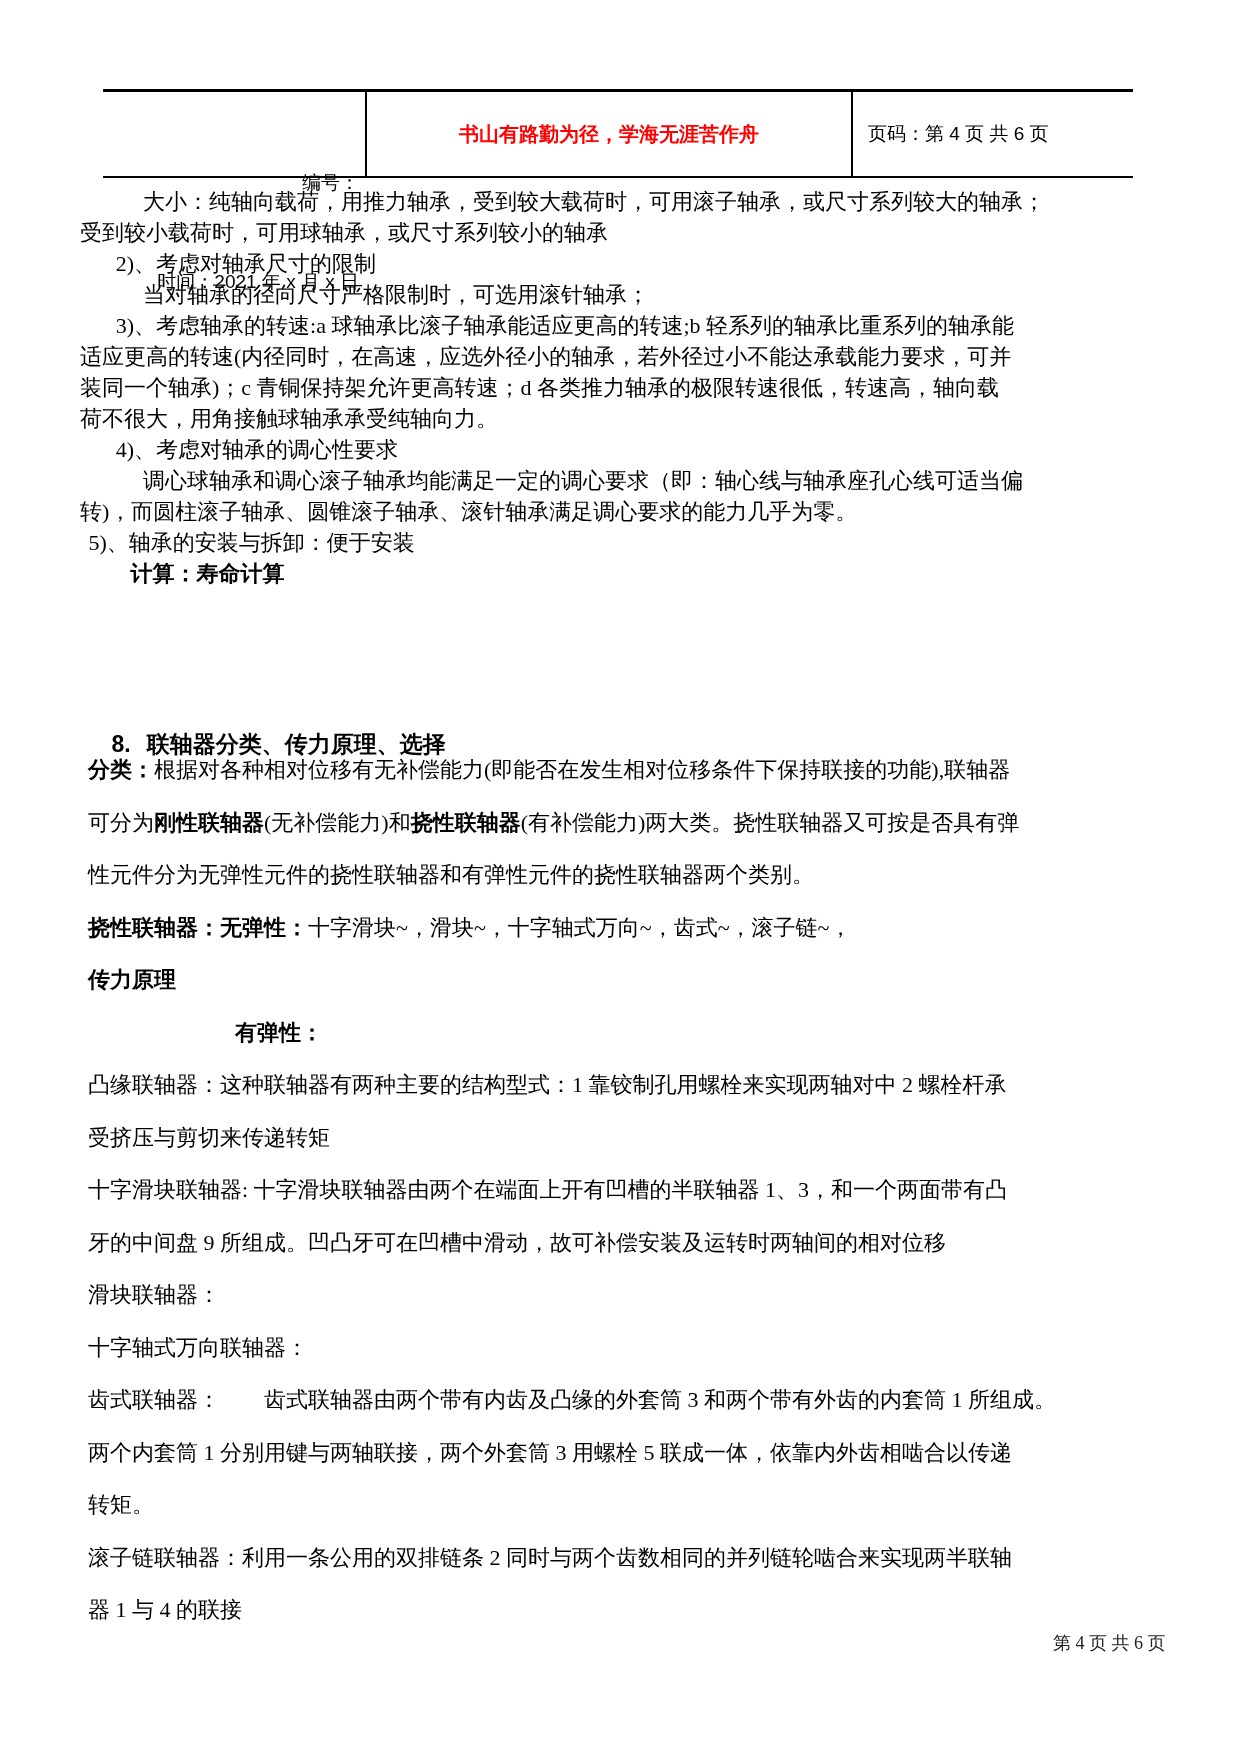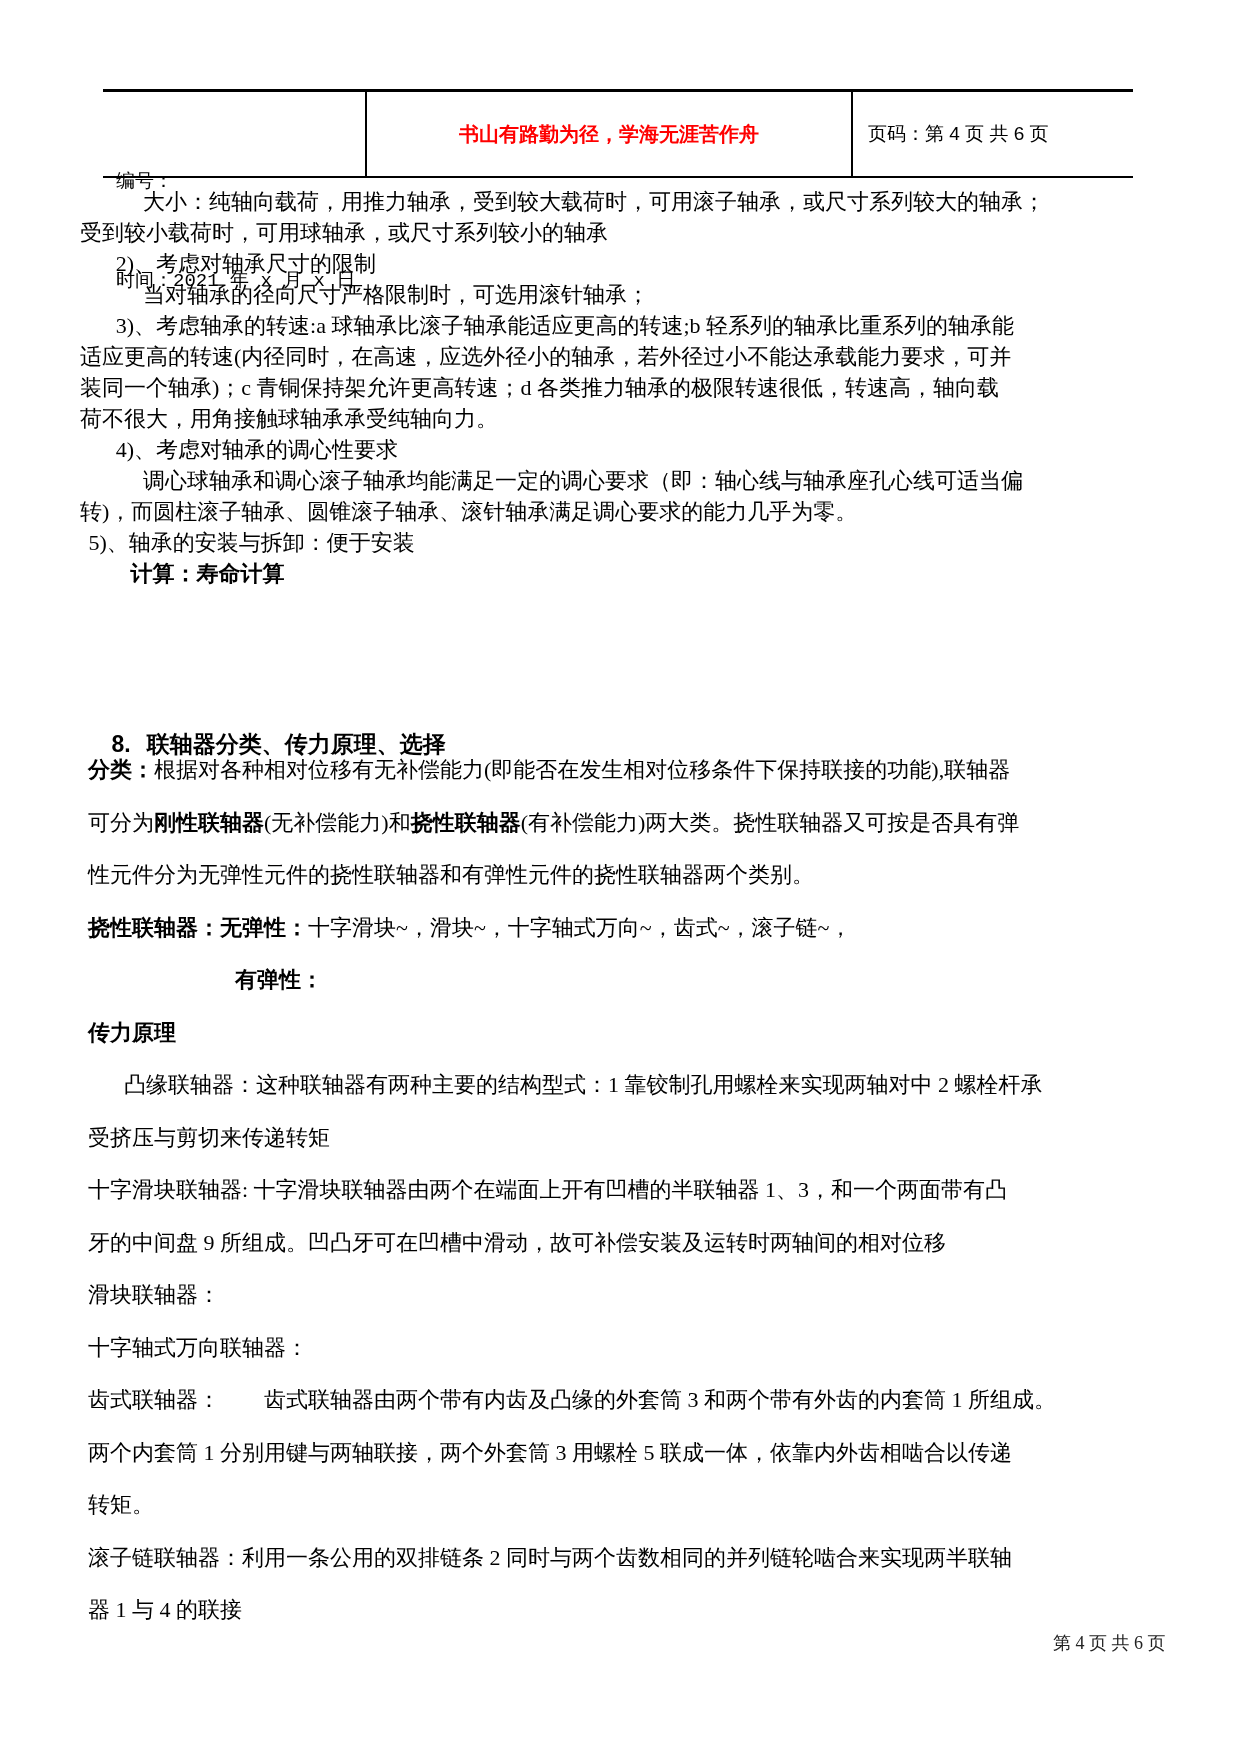--- a/index.html
+++ b/index.html
@@ -12,22 +12,22 @@
 
   
   .header-table{
     position:absolute;left:103px;top:89px;width:1030px;height:89px;
     border-top:3px solid #000;border-bottom:2px solid #000;
     display:flex;box-sizing:border-box;
   }
   .cell{box-sizing:border-box;}
   .cell-id{
     width:262px;padding:8px 6px 14px 13px;
-    font-family:Liberation Mono, monospace;
-    font-size:19px;line-height:33px;white-space:pre;
+    font-family:Liberation Sans, sans-serif;
+    font-size:19px;line-height:33px;white-space:pre;text-align:right;
   }
   .cell-motto{
     width:488px;border-left:2px solid #000;border-right:2px solid #000;
     display:flex;align-items:center;justify-content:center;
     font-weight:bold;font-size:20px;white-space:pre;
     font-family:"Liberation Serif","DejaVu Serif",serif;
   }
   .cell-page{
     flex:1;display:flex;align-items:center;padding-left:15px;
     font-family:"Liberation Sans","DejaVu Sans",sans-serif;
@@ -98,23 +98,23 @@
 
   <div class="section-heading">
     <span class="h-num">8.</span><span class="h-title">联轴器分类、传力原理、选择</span>
   </div>
 
   <div class="coupling-block">
       <div class="tline" style="padding-left: 0px;"><span class="bold">分类：</span><span>根据对各种相对位移有无补偿能力(即能否在发生相对位移条件下保持联接的功能),联轴器</span></div>
       <div class="tline" style="padding-left: 0px;"><span>可分为</span><span class="bold">刚性联轴器</span><span>(无补偿能力)和</span><span class="bold">挠性联轴器</span><span>(有补偿能力)两大类。挠性联轴器又可按是否具有弹</span></div>
       <div class="tline" style="padding-left: 0px;"><span>性元件分为无弹性元件的挠性联轴器和有弹性元件的挠性联轴器两个类别。</span></div>
       <div class="tline" style="padding-left: 0px;"><span class="bold">挠性联轴器：无弹性：</span><span>十字滑块~，滑块~，十字轴式万向~，齿式~，滚子链~，</span></div>
+      <div class="tline" style="padding-left: 0px;"><span class="bold">传力原理</span></div>
       <div class="tline" style="padding-left: 147px;"><span class="bold">有弹性：</span></div>
-      <div class="tline" style="padding-left: 0px;"><span class="bold">传力原理</span></div>
-      <div class="tline" style="padding-left: 0px; margin-left: 36px;"><span>凸缘联轴器：这种联轴器有两种主要的结构型式：1 靠铰制孔用螺栓来实现两轴对中 2 螺栓杆承</span></div>
+      <div class="tline" style="padding-left: 0px;"><span>凸缘联轴器：这种联轴器有两种主要的结构型式：1 靠铰制孔用螺栓来实现两轴对中 2 螺栓杆承</span></div>
       <div class="tline" style="padding-left: 0px;"><span>受挤压与剪切来传递转矩</span></div>
       <div class="tline" style="padding-left: 0px;"><span>十字滑块联轴器: 十字滑块联轴器由两个在端面上开有凹槽的半联轴器 1、3，和一个两面带有凸</span></div>
       <div class="tline" style="padding-left: 0px;"><span>牙的中间盘 9 所组成。凹凸牙可在凹槽中滑动，故可补偿安装及运转时两轴间的相对位移</span></div>
       <div class="tline" style="padding-left: 0px;"><span>滑块联轴器：</span></div>
       <div class="tline" style="padding-left: 0px;"><span>十字轴式万向联轴器：</span></div>
       <div class="tline" style="padding-left: 0px;"><span>齿式联轴器：　　齿式联轴器由两个带有内齿及凸缘的外套筒 3 和两个带有外齿的内套筒 1 所组成。</span></div>
       <div class="tline" style="padding-left: 0px;"><span>两个内套筒 1 分别用键与两轴联接，两个外套筒 3 用螺栓 5 联成一体，依靠内外齿相啮合以传递</span></div>
       <div class="tline" style="padding-left: 0px;"><span>转矩。</span></div>
       <div class="tline" style="padding-left: 0px;"><span>滚子链联轴器：利用一条公用的双排链条 2 同时与两个齿数相同的并列链轮啮合来实现两半联轴</span></div>
       <div class="tline" style="padding-left: 0px;"><span>器 1 与 4 的联接</span></div>

